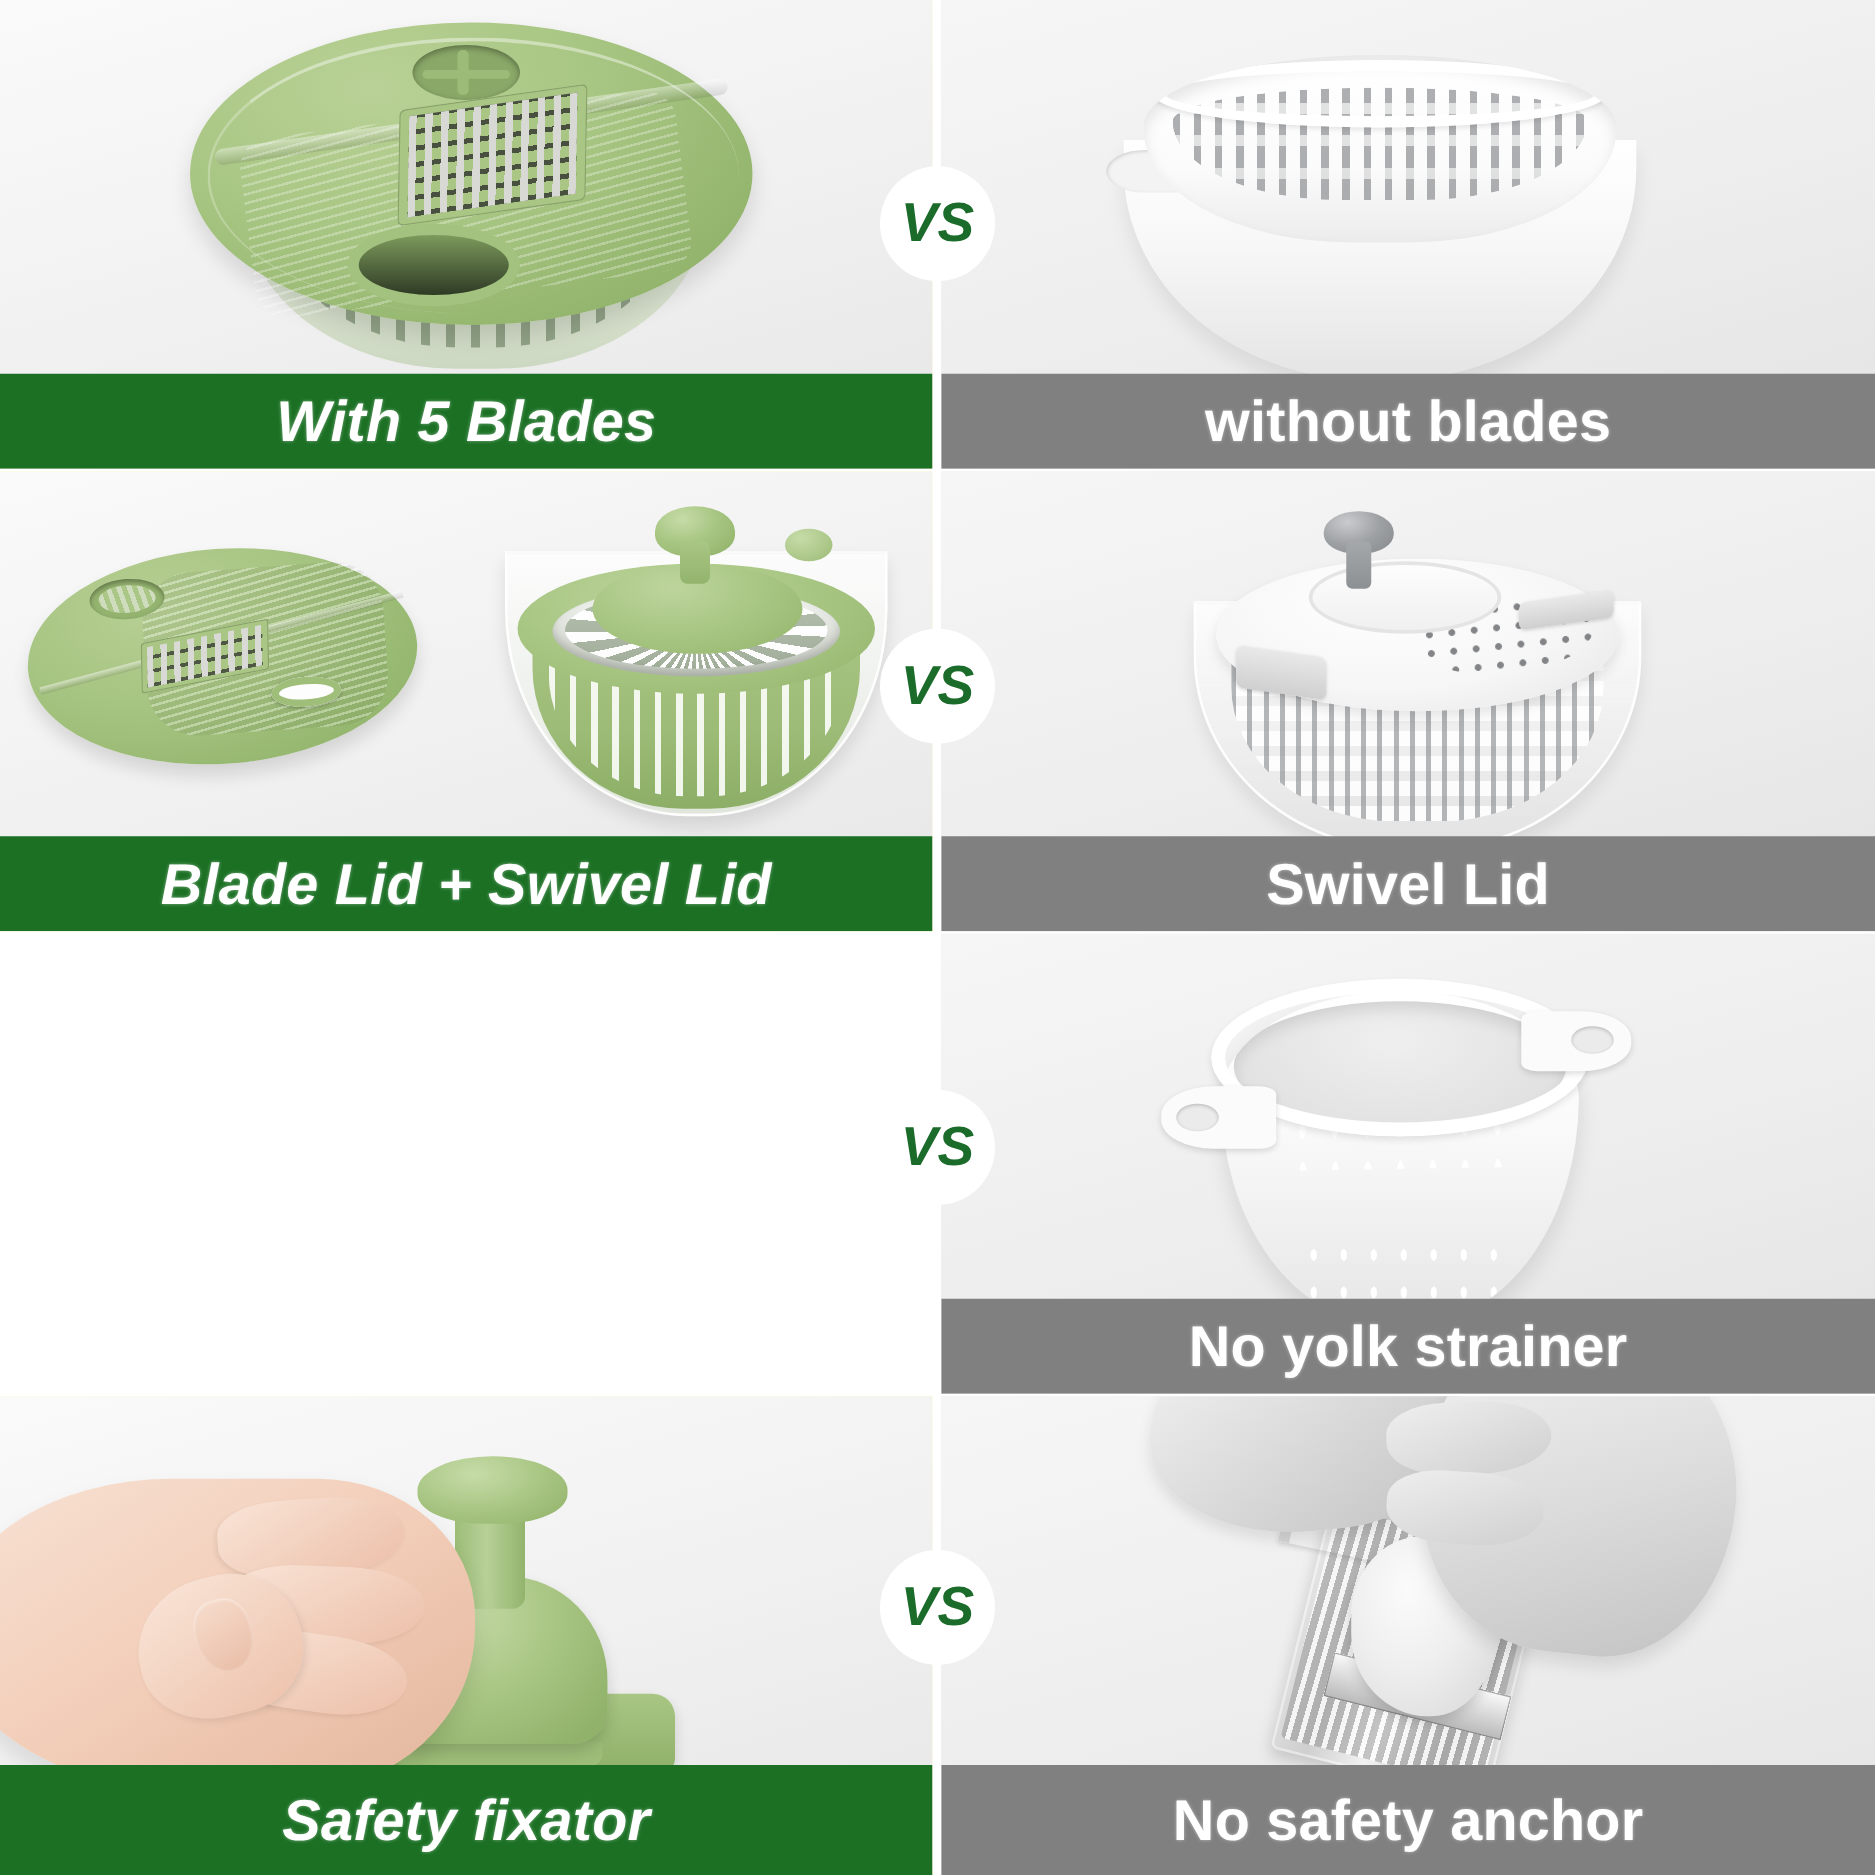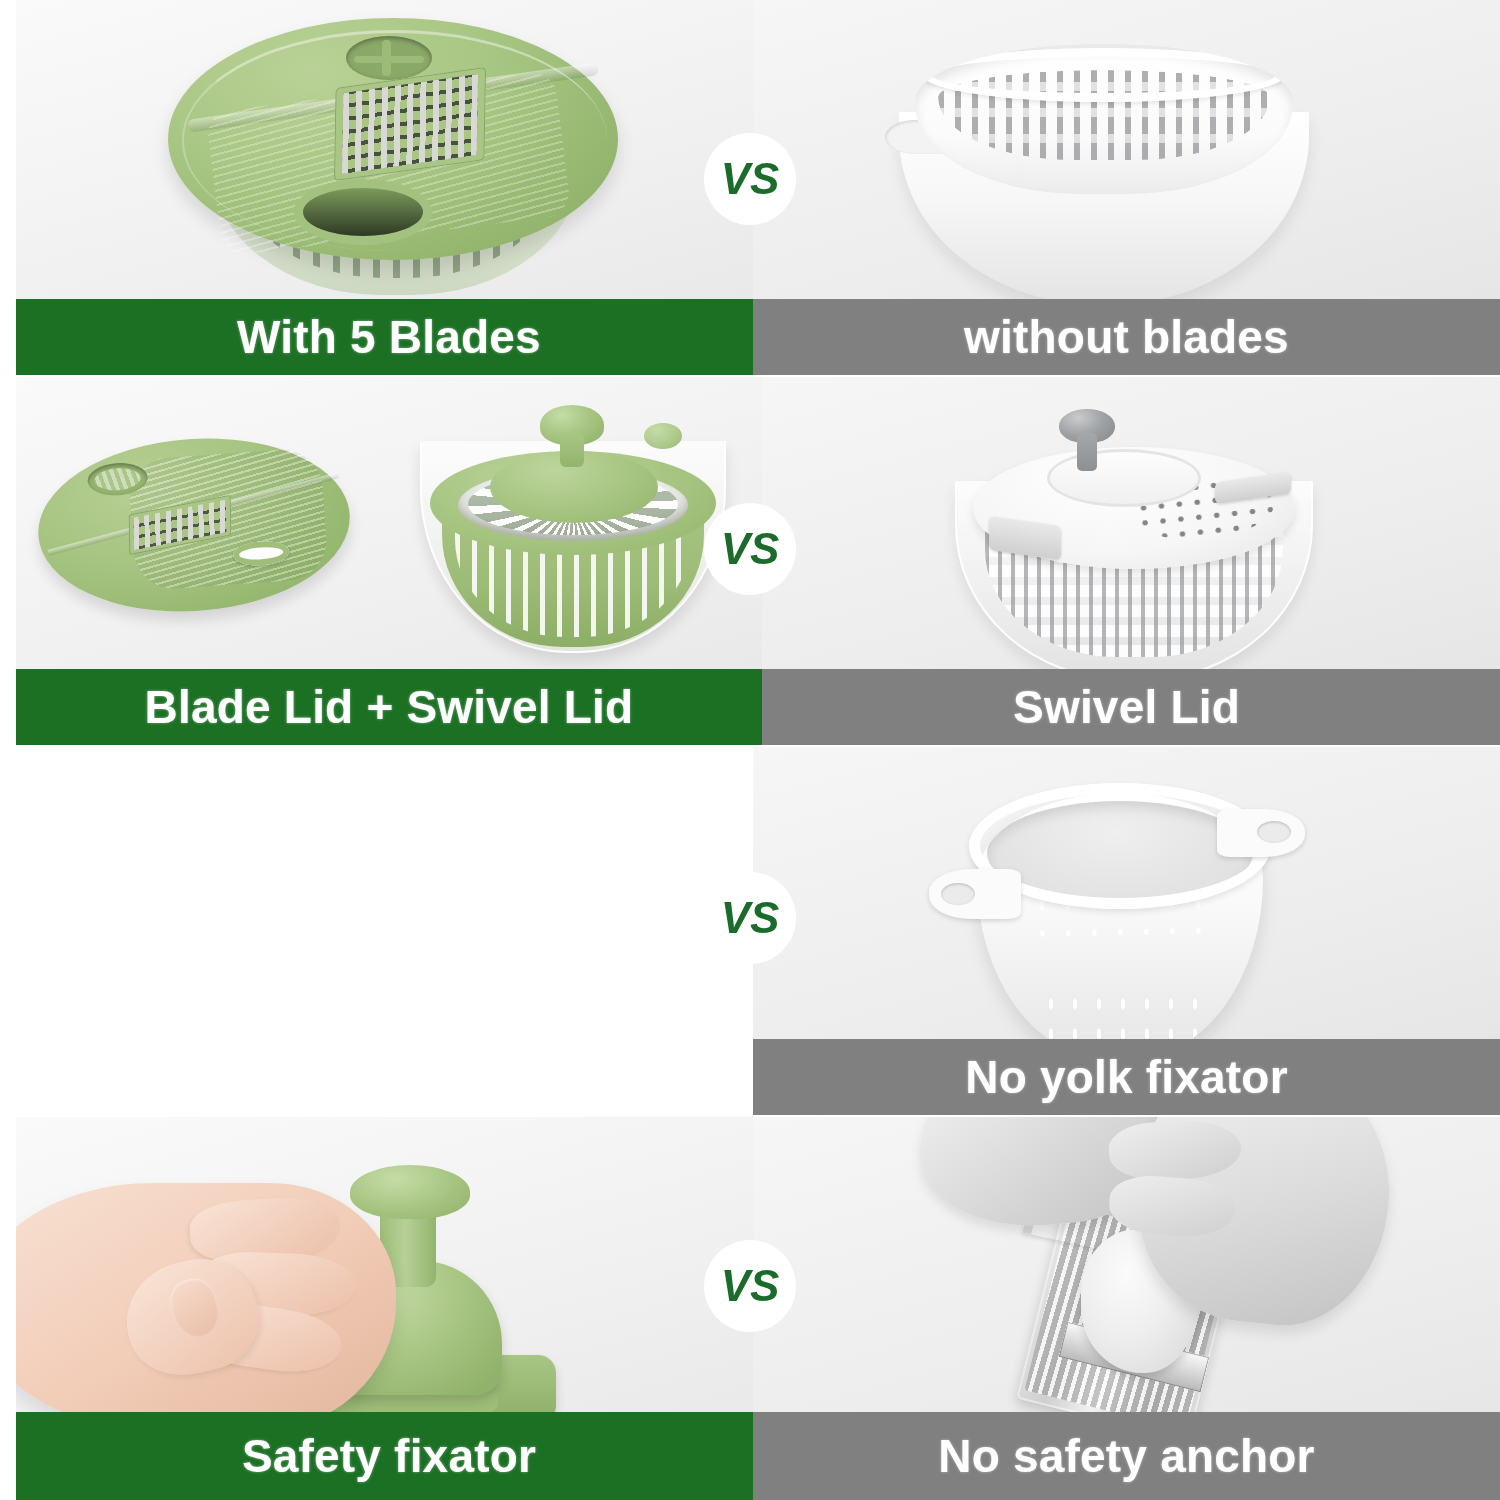--- a/index.html
+++ b/index.html
@@ -19,21 +19,21 @@
   .row { position: absolute; left: 0; width: 1500px; }
   .r1 { top: 0;    height: 375px; }
   .r2 { top: 377px; height: 368px; }
   .r3 { top: 747px; height: 368px; }
   .r4 { top: 1117px; height: 383px; }
 
   .pane {
     position: absolute; top: 0; height: 100%;
     overflow: hidden;
   }
-  .pane.left  { left: 16px;     width: 746px; background: #fef9c3; }
+  .pane.left  { left: 0;     width: 746px; background: #fef9c3; font-style: italic; }
   .pane.right { left: 753px; width: 747px; background: #eeeeee; }
 
   .stage {
     position: absolute; left: 0; right: 0; top: 0; bottom: 0;
     background: linear-gradient(165deg,#fafafa 0%,#f0f0f0 55%,#e6e6e6 100%);
   }
   .pane.right .stage {
     background: linear-gradient(165deg,#f6f6f6 0%,#ededed 55%,#e3e3e3 100%);
   }
 
@@ -743,21 +743,21 @@
           <div class="body">
             <div class="inner"></div>
             <div class="holes-a"></div>
             <div class="holes-b"></div>
           </div>
           <div class="rim"></div>
           <div class="h-l"></div>
           <div class="h-r"></div>
         </div>
       </div>
-      <div class="bar gray">No yolk fixator</div>
+      <div class="bar gray">No yolk strainer</div>
     </div>
   </div>
 
   <div class="row r4">
     <div class="pane left">
       <div class="stage">
         <div class="fix">
           <div class="tray"></div>
           <div class="dome"></div>
           <div class="stem"></div>

